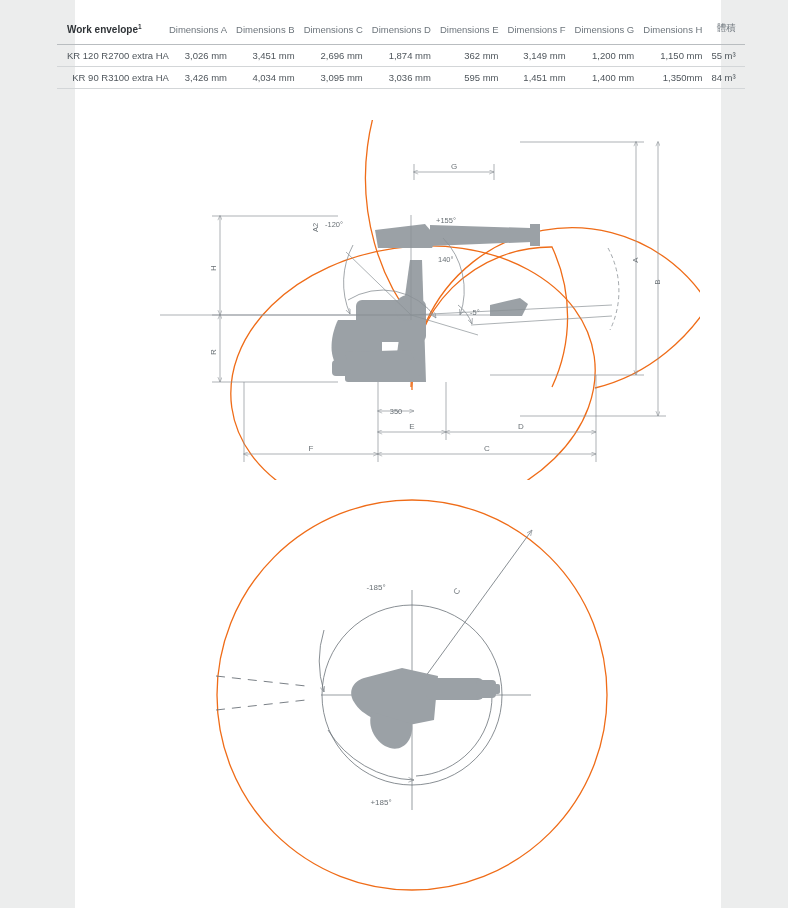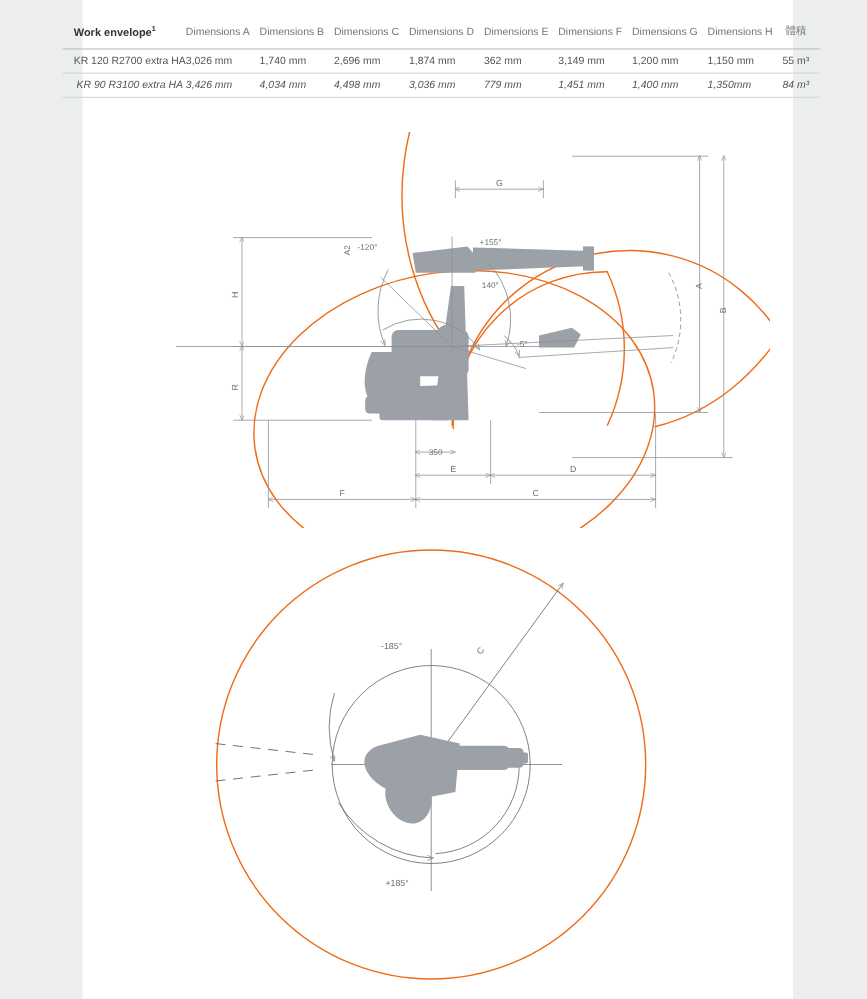--- a/index.html
+++ b/index.html
@@ -48,54 +48,54 @@
     white-space: nowrap;
   }
   table.envelope thead th.first {
     text-align: left;
     color: #2f3337;
     font-weight: bold;
     font-size: 10px;
     padding-left: 10px;
   }
   table.envelope thead th.num {
+    text-align: right;
     padding-right: 9px;
     color: #6d757c;
   }
   table.envelope tbody td {
     padding: 5px 0 5px 0;
     border-top: 1px solid #d3d6d8;
     white-space: nowrap;
     font-size: 9.5px;
   }
   table.envelope tbody tr:first-child td {
     border-top: 1px solid #b9bdc0;
   }
   table.envelope tbody tr:last-child td {
     border-bottom: 1px solid #d3d6d8;
-    font-style: italic;
   }
   table.envelope tbody td.first {
-    text-align: center;
+    text-align: right;
     padding-left: 10px;
     color: #4f565c;
   }
   table.envelope tbody td.num {
-    text-align: left;
+    text-align: right;
     padding-right: 9px;
     color: #4f565c;
   }
   .sup { font-size: 6.5px; vertical-align: super; }
 
   
   .fig {
     position: absolute;
   }
   #fig-side { left: 160px; top: 120px; }
-  #fig-top  { left: 156px; top: 480px; text-align: center; }
+  #fig-top  { left: 176px; top: 480px; text-align: center; }
 
   svg text {
     font-family: "Liberation Sans", sans-serif;
     fill: #6a7176;
   }
 </style>
 </head>
 <body>
 
 <div class="page-bg"></div>
@@ -114,36 +114,36 @@
         <th class="num">Dimensions F</th>
         <th class="num">Dimensions G</th>
         <th class="num">Dimensions H</th>
         <th class="num">體積</th>
       </tr>
     </thead>
     <tbody>
       <tr>
         <td class="first">KR 120 R2700 extra HA</td>
         <td class="num">3,026 mm</td>
-        <td class="num">1,740 mm</td>
+        <td class="num">3,451 mm</td>
         <td class="num">2,696 mm</td>
         <td class="num">1,874 mm</td>
         <td class="num">362 mm</td>
         <td class="num">3,149 mm</td>
         <td class="num">1,200 mm</td>
         <td class="num">1,150 mm</td>
         <td class="num">55 m³</td>
       </tr>
       <tr>
         <td class="first">KR 90 R3100 extra HA</td>
         <td class="num">3,426 mm</td>
         <td class="num">4,034 mm</td>
-        <td class="num">4,498 mm</td>
+        <td class="num">3,095 mm</td>
         <td class="num">3,036 mm</td>
-        <td class="num">779 mm</td>
+        <td class="num">595 mm</td>
         <td class="num">1,451 mm</td>
         <td class="num">1,400 mm</td>
         <td class="num">1,350mm</td>
         <td class="num">84 m³</td>
       </tr>
     </tbody>
   </table>
 </div>
 
 <div class="fig" id="fig-side">

